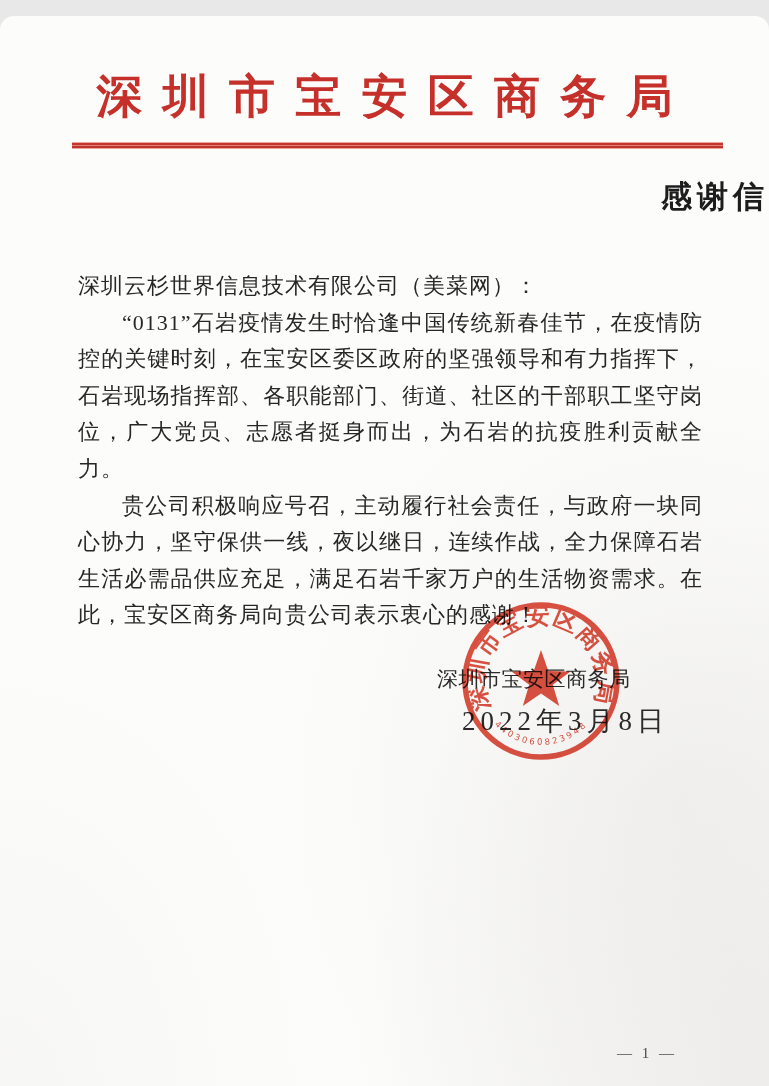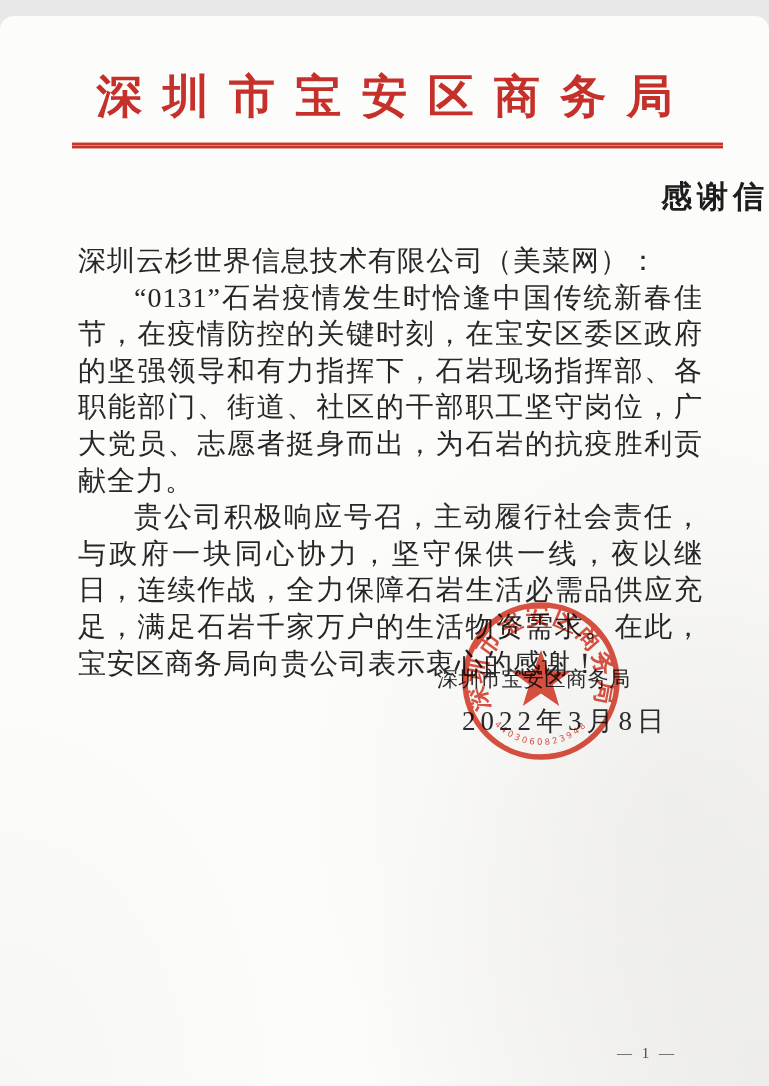--- a/index.html
+++ b/index.html
@@ -38,22 +38,22 @@
   .letter-title{
     position:absolute;top:160px;left:0;right:0;
     text-align:right;
     color:#1d1d1d;
     font-size:31px;
     font-weight:bold;
     letter-spacing:5px;
     text-indent:5px;
   }
   .letter-body{
-    position:absolute;top:227px;left:78px;width:625px;
-    font-size:28px;
+    position:absolute;top:252px;left:78px;width:625px;
+    font-size:22px;
     line-height:36.6px;
     letter-spacing:1px;
     color:#272727;
     text-align:justify;
   }
   .letter-body p{margin:0;padding:0;}
   .letter-body p.indent{text-indent:2em;font-family:Liberation Serif, serif;}
   .signature-line{
     position:absolute;top:649px;left:437px;
     font-size:21px;

